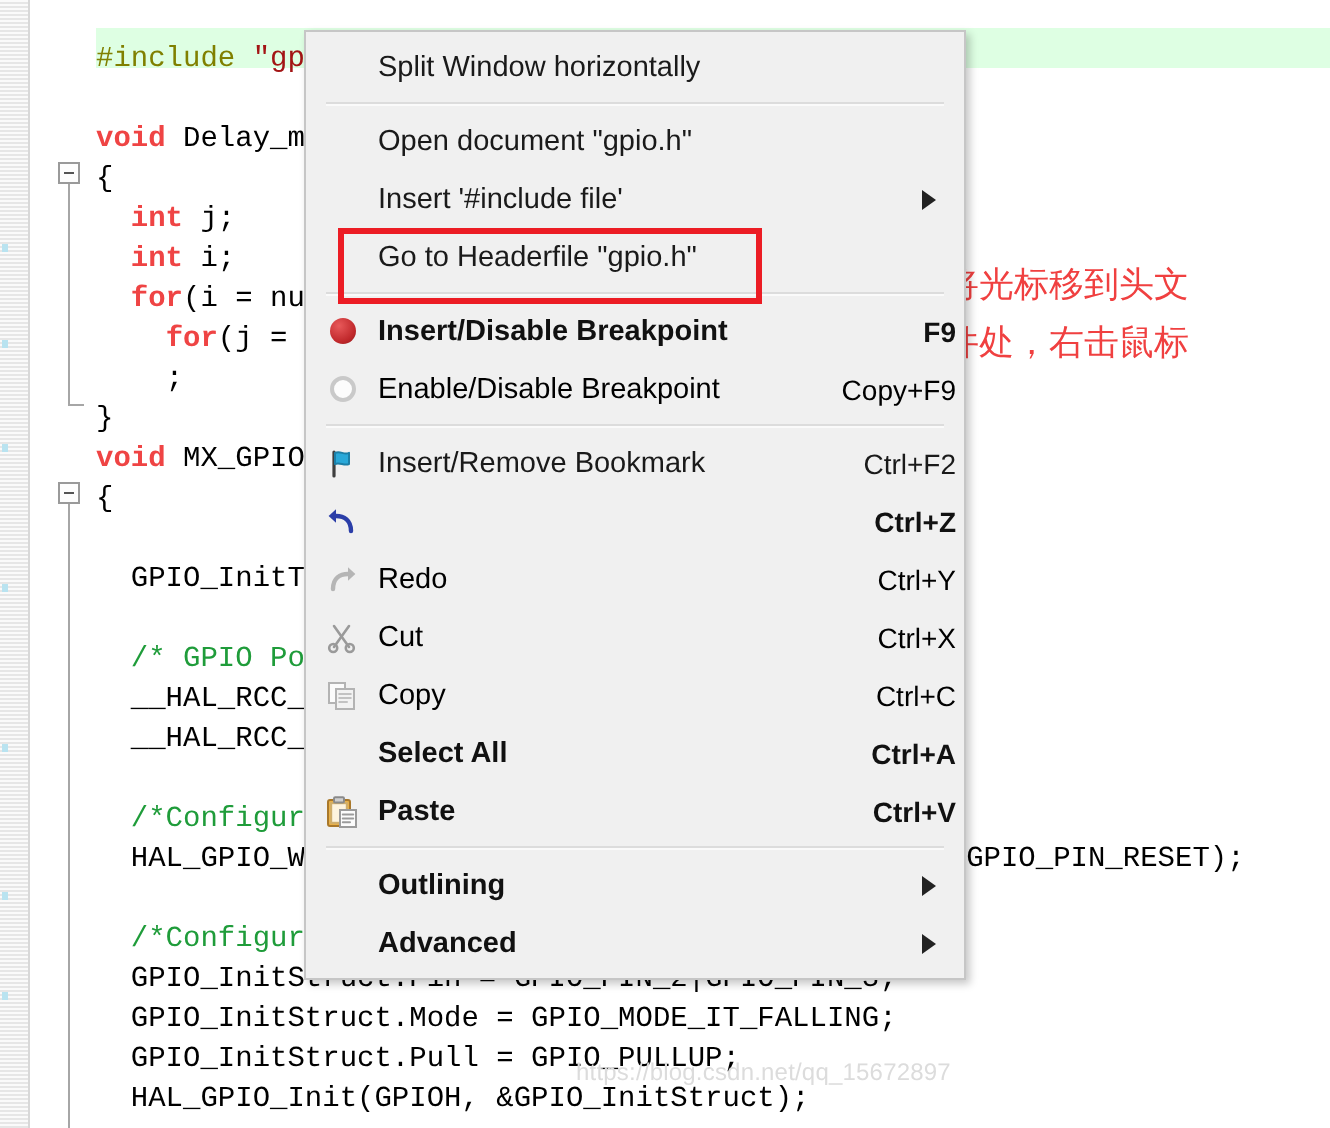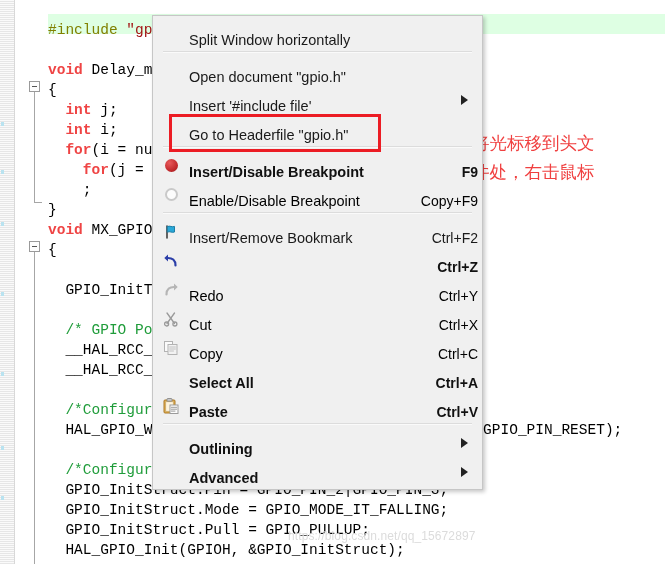--- a/index.html
+++ b/index.html
@@ -141,21 +141,21 @@
     background: #f0f0f0;
     border: 1px solid #c6c6c6;
     box-shadow: 2px 2px 4px rgba(0,0,0,0.22);
     box-sizing: border-box;
     padding: 3px 0 3px 0;
     font-family: "Liberation Sans", sans-serif;
   }
   .mi {
     position: relative;
     display: flex;
-    align-items: flex-end;
+    align-items: center;
     height: 29px;
     padding: 0 0 0 0;
     box-sizing: border-box;
     font-size: 14.5px;
     color: #1a1a1a;
   }
   .mi .ico {
     width: 36px;
     min-width: 36px;
     height: 29px;

